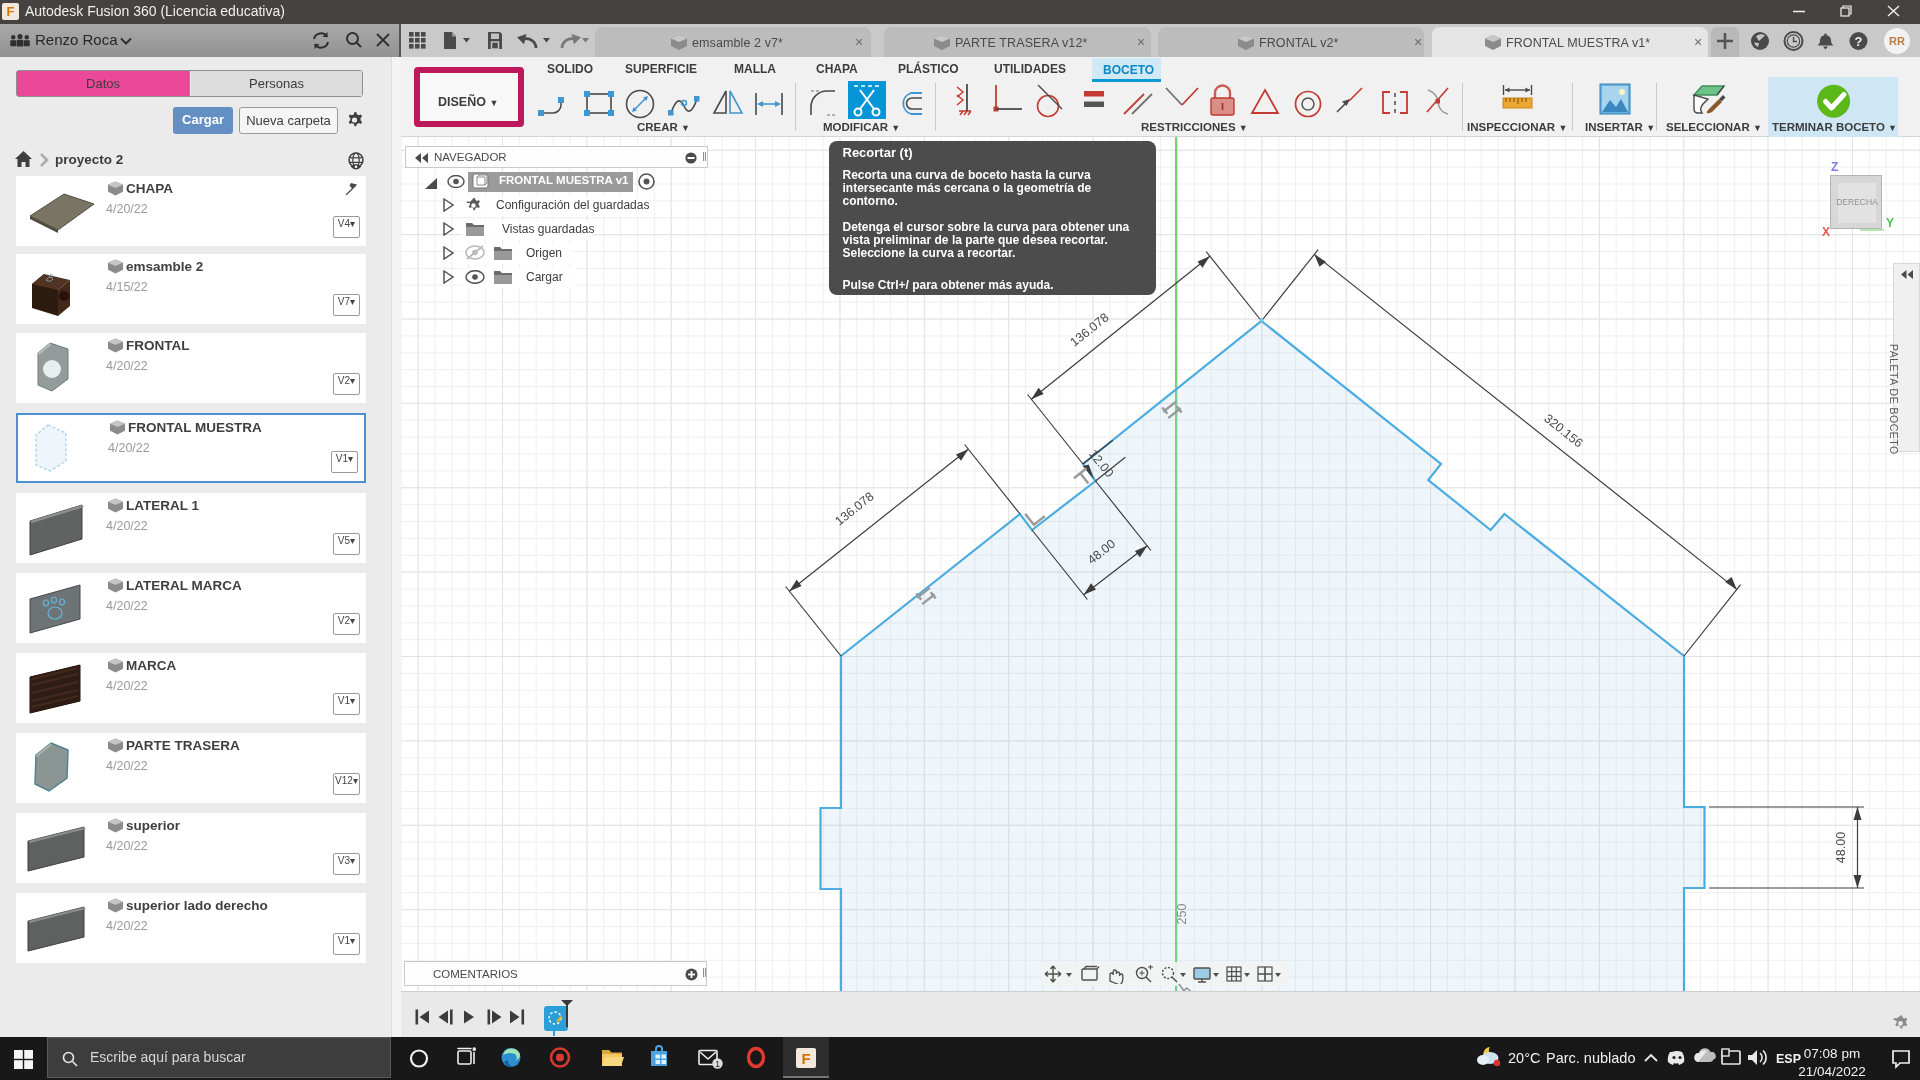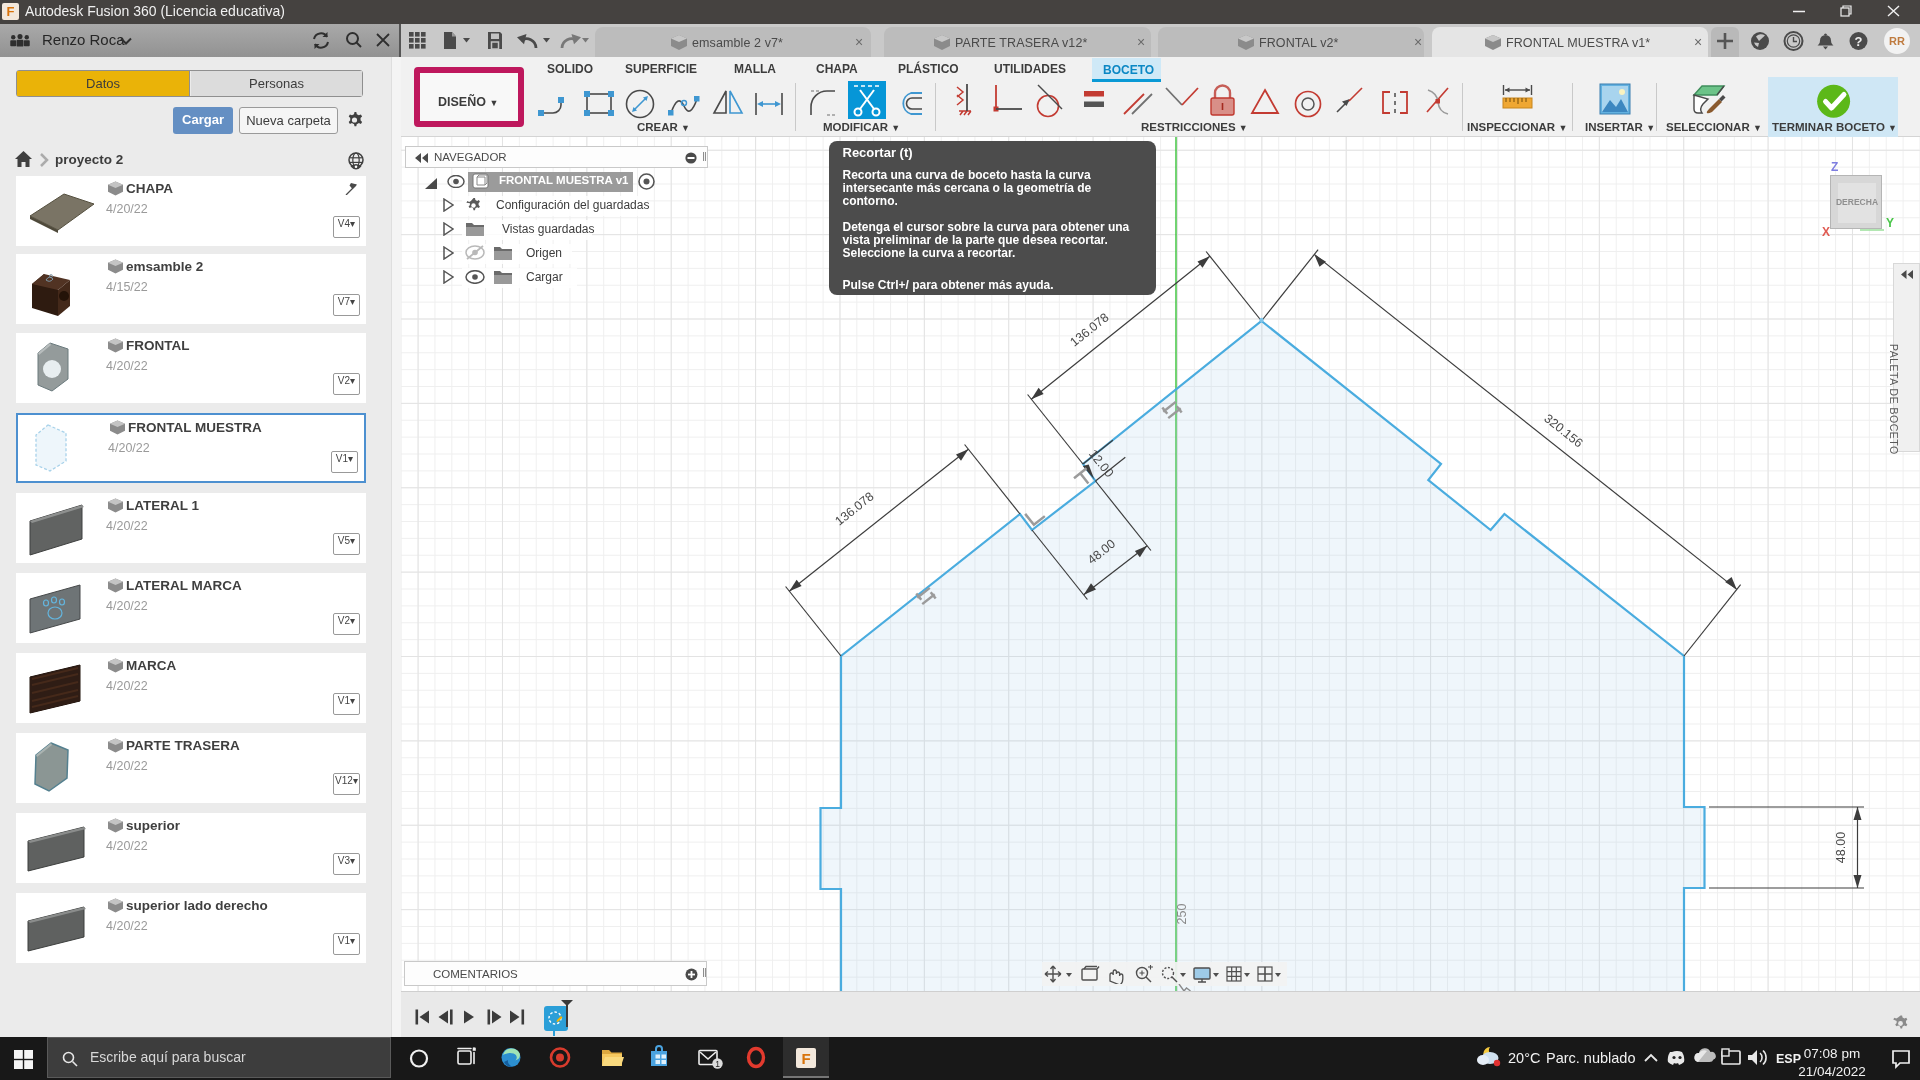--- a/index.html
+++ b/index.html
@@ -69,21 +69,21 @@
   <svg class="abs" style="left:9px;top:9px" width="22" height="17" viewBox="0 0 26 20">
     <g fill="#2f2f2f">
       <circle cx="5" cy="5" r="2.6"></circle>
         <rect x="1.5" y="8.5" width="7" height="7" rx="1"></rect>
       <circle cx="13" cy="4" r="3"></circle>
         <rect x="9" y="8" width="8" height="8" rx="1"></rect>
       <circle cx="21" cy="5" r="2.6"></circle>
         <rect x="17.5" y="8.5" width="7" height="7" rx="1"></rect>
     </g>
   </svg>
-  <div class="abs" style="left:42px;top:7px;font-size:15px;color:#262626;">Renzo Roca</div>
+  <div class="abs" style="left:35px;top:7px;font-size:15px;color:#262626;">Renzo Roca</div>
   <svg class="abs" style="left:119px;top:13px" width="14" height="10">
       <path d="M2 1.5 l5 5 l5 -5" fill="none" stroke="#2f2f2f" stroke-width="2"></path>
     </svg>
   <svg class="abs" style="left:311px;top:7px" width="20" height="19" viewBox="0 0 20 19">
     <path d="M3 8 a7 7 0 0 1 13 -2" fill="none" stroke="#2f2f2f" stroke-width="2"></path>
     <path d="M17 11 a7 7 0 0 1 -13 2" fill="none" stroke="#2f2f2f" stroke-width="2"></path>
     <path d="M16.5 1 v5 h-5 z" fill="#2f2f2f"></path>
       <path d="M3.5 18 v-5 h5 z" fill="#2f2f2f"></path>
   </svg>
   <svg class="abs" style="left:345px;top:7px" width="18" height="18" viewBox="0 0 18 18">
@@ -324,21 +324,21 @@
     <path d="M1308 52 l10 -10 3 3 -10 10 q-4 2 -5 1 q-1 -1 2 -4 z" fill="#8a5a2e"></path>
     <path d="M1318 42 l4 -4 2.5 2.5 -4 4 z" fill="#4a4a4a"></path>
 
     <circle cx="1432.6" cy="44.2" r="16.5" fill="#5cb818"></circle>
     <path d="M1424.5 44.5 l6 6.5 l12.5 -13.5" fill="none" stroke="#fff" stroke-width="5" stroke-linecap="round" stroke-linejoin="round"></path>
   </svg>
 </div>
 
 <div id="datapanel" class="abs">
   <div class="seg abs">
-    <div class="abs" style="left:0;top:0;width:173px;height:25px;background:#eab308;border-right:1px solid #8f8f8f;text-align:center;line-height:25px;">Datos</div>
+    <div class="abs" style="left:0;top:0;width:173px;height:25px;background:#ec4899;border-right:1px solid #8f8f8f;text-align:center;line-height:25px;">Datos</div>
     <div class="abs" style="left:174px;top:0;width:171px;height:25px;background:#dcdcdc;text-align:center;line-height:25px;">Personas</div>
   </div>
   <div class="abs" style="left:173px;top:50px;width:60px;height:27px;background:#648fc3;border-radius:3px;color:#fff;font-weight:bold;font-size:13px;text-align:center;line-height:26px;">Cargar</div>
   <div class="abs" style="left:239px;top:50px;width:99px;height:27px;background:#f5f5f5;border:1px solid #9a9a9a;border-radius:3px;color:#3c3c3c;font-size:13px;text-align:center;line-height:25px;">Nueva carpeta</div>
   <svg class="abs" style="left:344px;top:52px" width="21" height="22" viewBox="0 0 21 22">
     <path d="M10.5 2 l1.8 0 .5 2.2 a7 7 0 0 1 2 1.1 l2.1 -.9 1.2 2 -1.6 1.6 a7 7 0 0 1 0 2.3 l1.6 1.6 -1.2 2 -2.1 -.9 a7 7 0 0 1 -2 1.1 l-.5 2.2 -1.8 0 -.5 -2.2 a7 7 0 0 1 -2 -1.1 l-2.1 .9 -1.2 -2 1.6 -1.6 a7 7 0 0 1 0 -2.3 l-1.6 -1.6 1.2 -2 2.1 .9 a7 7 0 0 1 2 -1.1 z" fill="#3f3f3f" transform="translate(0,1)"></path>
     <circle cx="10.5" cy="11" r="2.6" fill="#ebebeb"></circle>
   </svg>
 
   <svg class="abs" style="left:15px;top:94px" width="17" height="17" viewBox="0 0 17 17">
@@ -684,21 +684,21 @@
   <svg class="abs" style="left:280px;top:6px" width="13" height="13">
       <circle cx="6.5" cy="6.5" r="6" fill="#4a4a4a"></circle>
       <rect x="3" y="5.6" width="7" height="1.8" fill="#fff"></rect>
       <rect x="5.6" y="3" width="1.8" height="7" fill="#fff"></rect>
     </svg>
   <div class="abs" style="left:297px;top:4px;color:#888;font-size:12px;">‖</div>
 </div>
 
 <div class="abs" style="left:1830px;top:175px;width:52px;height:54px;background:#d7d7d7;border:1px solid #b5b5b5;">
   <div class="abs" style="left:7px;top:7px;width:38px;height:40px;background:#e2e2e2;"></div>
-  <div class="abs" style="left:0;top:21px;width:52px;font-size:8.5px;font-weight:bold;color:#8f8f8f;text-align:center;">DERECHA</div>
+  <div class="abs" style="left:0;top:21px;width:52px;font-size:8.5px;font-weight:normal;color:#8f8f8f;text-align:center;">DERECHA</div>
 </div>
 <div class="abs" style="left:1831px;top:160px;font-size:12px;font-weight:bold;color:#7d7de0;">Z</div>
 <div class="abs" style="left:1886px;top:216px;font-size:12px;font-weight:bold;color:#49c549;">Y</div>
 <div class="abs" style="left:1822px;top:225px;font-size:12px;font-weight:bold;color:#e05a52;">X</div>
 <svg class="abs" style="left:1822px;top:224px" width="80" height="12">
     <line x1="38" y1="6" x2="62" y2="6" stroke="#9adf9a" stroke-width="1.5"></line>
   </svg>
 
 <div class="abs" style="left:1893px;top:263px;width:27px;height:189px;background:#f0f0f0;border:1px solid #d8d8d8;">
   <svg class="abs" style="left:7px;top:6px" width="13" height="9" viewBox="0 0 13 9">

